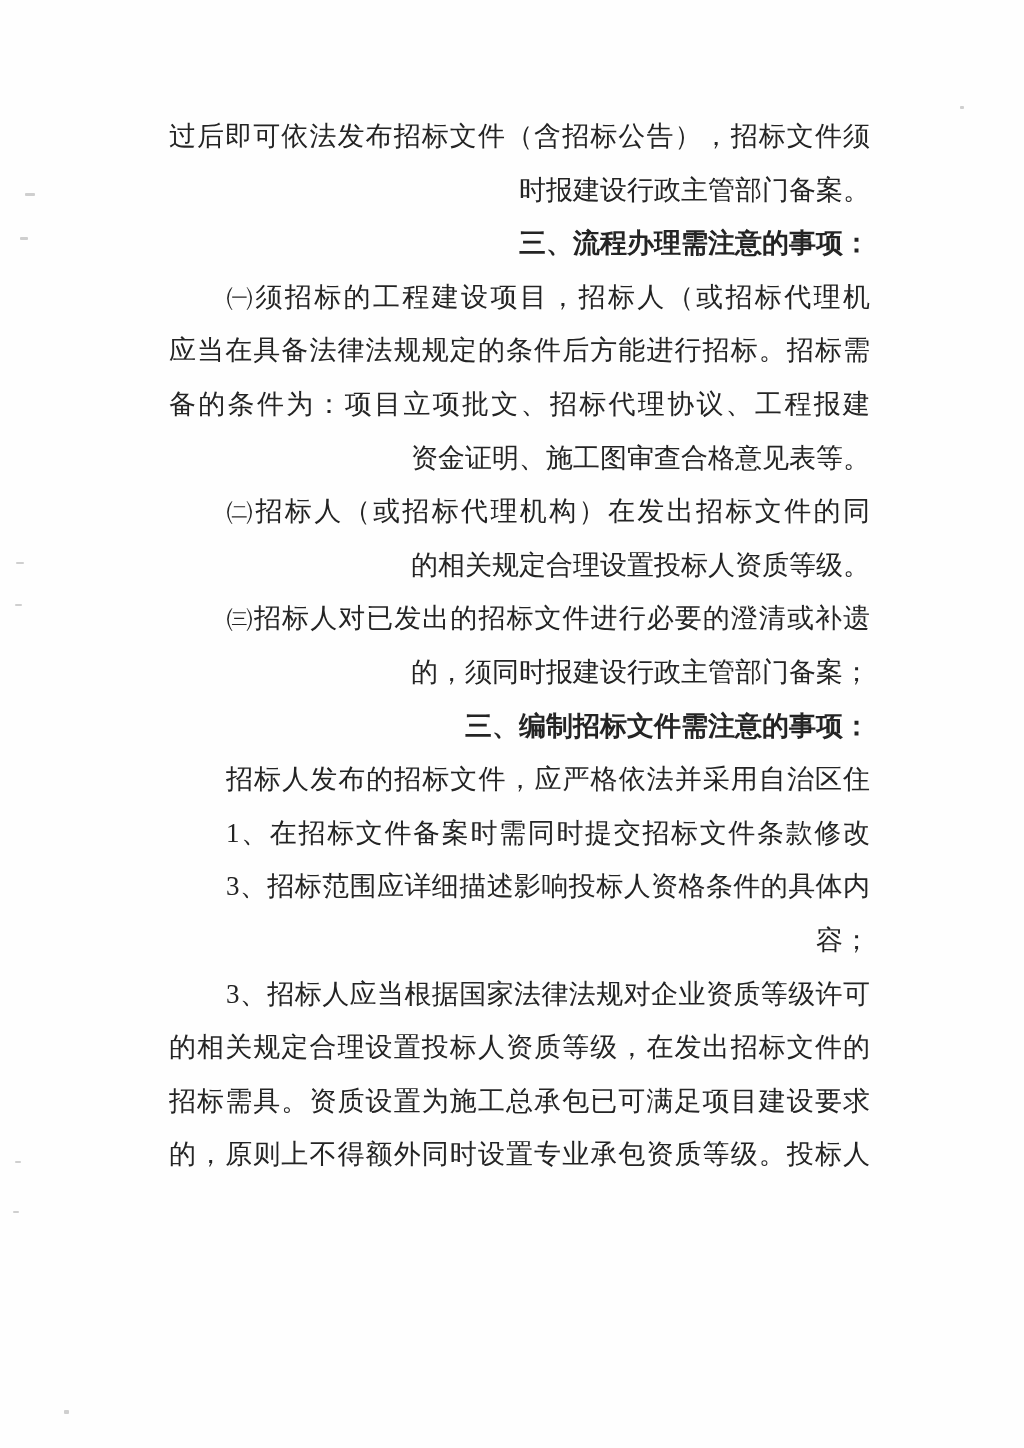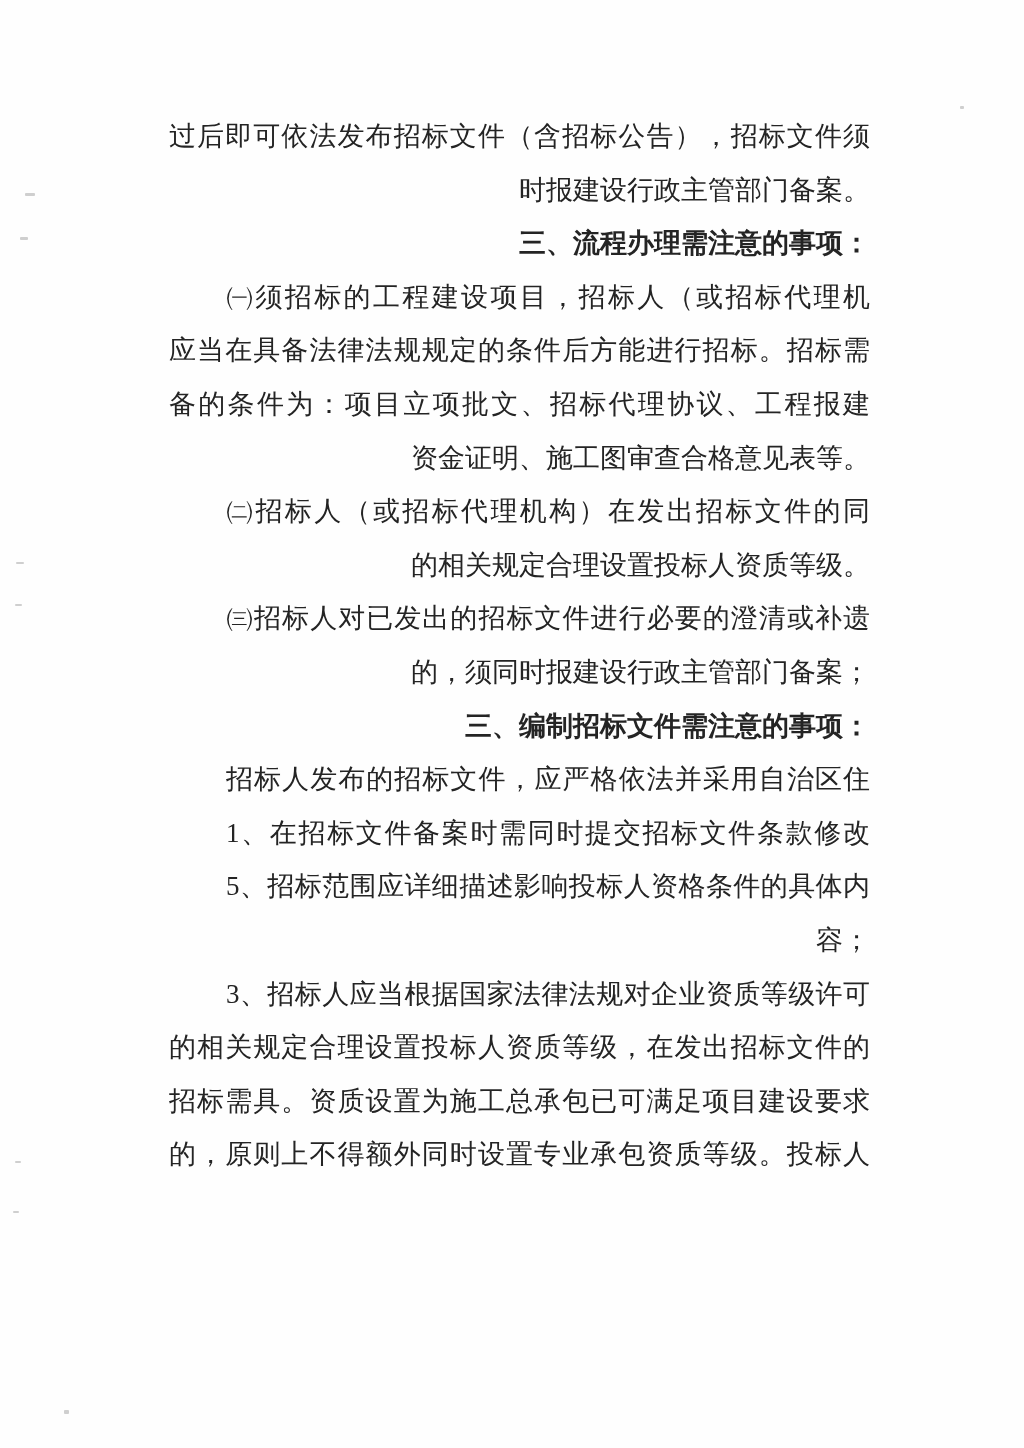--- a/index.html
+++ b/index.html
@@ -62,21 +62,21 @@
       <div class="line justify">应当在具备法律法规规定的条件后方能进行招标。招标需具</div>
       <div class="line justify">备的条件为：项目立项批文、招标代理协议、工程报建表、</div>
       <div class="line">资金证明、施工图审查合格意见表等。</div>
       <div class="line justify indent">㈡招标人（或招标代理机构）在发出招标文件的同时，</div>
       <div class="line">的相关规定合理设置投标人资质等级。</div>
       <div class="line justify indent">㈢招标人对已发出的招标文件进行必要的澄清或补遗</div>
       <div class="line">的，须同时报建设行政主管部门备案；</div>
       <div class="line indent bold">三、编制招标文件需注意的事项：</div>
       <div class="line justify indent">招标人发布的招标文件，应严格依法并采用自治区住建</div>
       <div class="line justify indent">1、在招标文件备案时需同时提交招标文件条款修改表；</div>
-      <div class="line justify indent">5、招标范围应详细描述影响投标人资格条件的具体内</div>
+      <div class="line justify indent">3、招标范围应详细描述影响投标人资格条件的具体内</div>
       <div class="line">容；</div>
       <div class="line justify indent">3、招标人应当根据国家法律法规对企业资质等级许可</div>
       <div class="line justify">的相关规定合理设置投标人资质等级，在发出招标文件的同时</div>
       <div class="line justify">招标需具。资质设置为施工总承包已可满足项目建设要求</div>
       <div class="line justify">的，原则上不得额外同时设置专业承包资质等级。投标人资</div>
     </div>
   <div id="artifacts">
       <span class="artifact" style="left: 25px; top: 193px; width: 10px; height: 3px;"></span>
       <span class="artifact" style="left: 20px; top: 237px; width: 8px; height: 3px;"></span>
       <span class="artifact" style="left: 16px; top: 562px; width: 8px; height: 2px;"></span>

